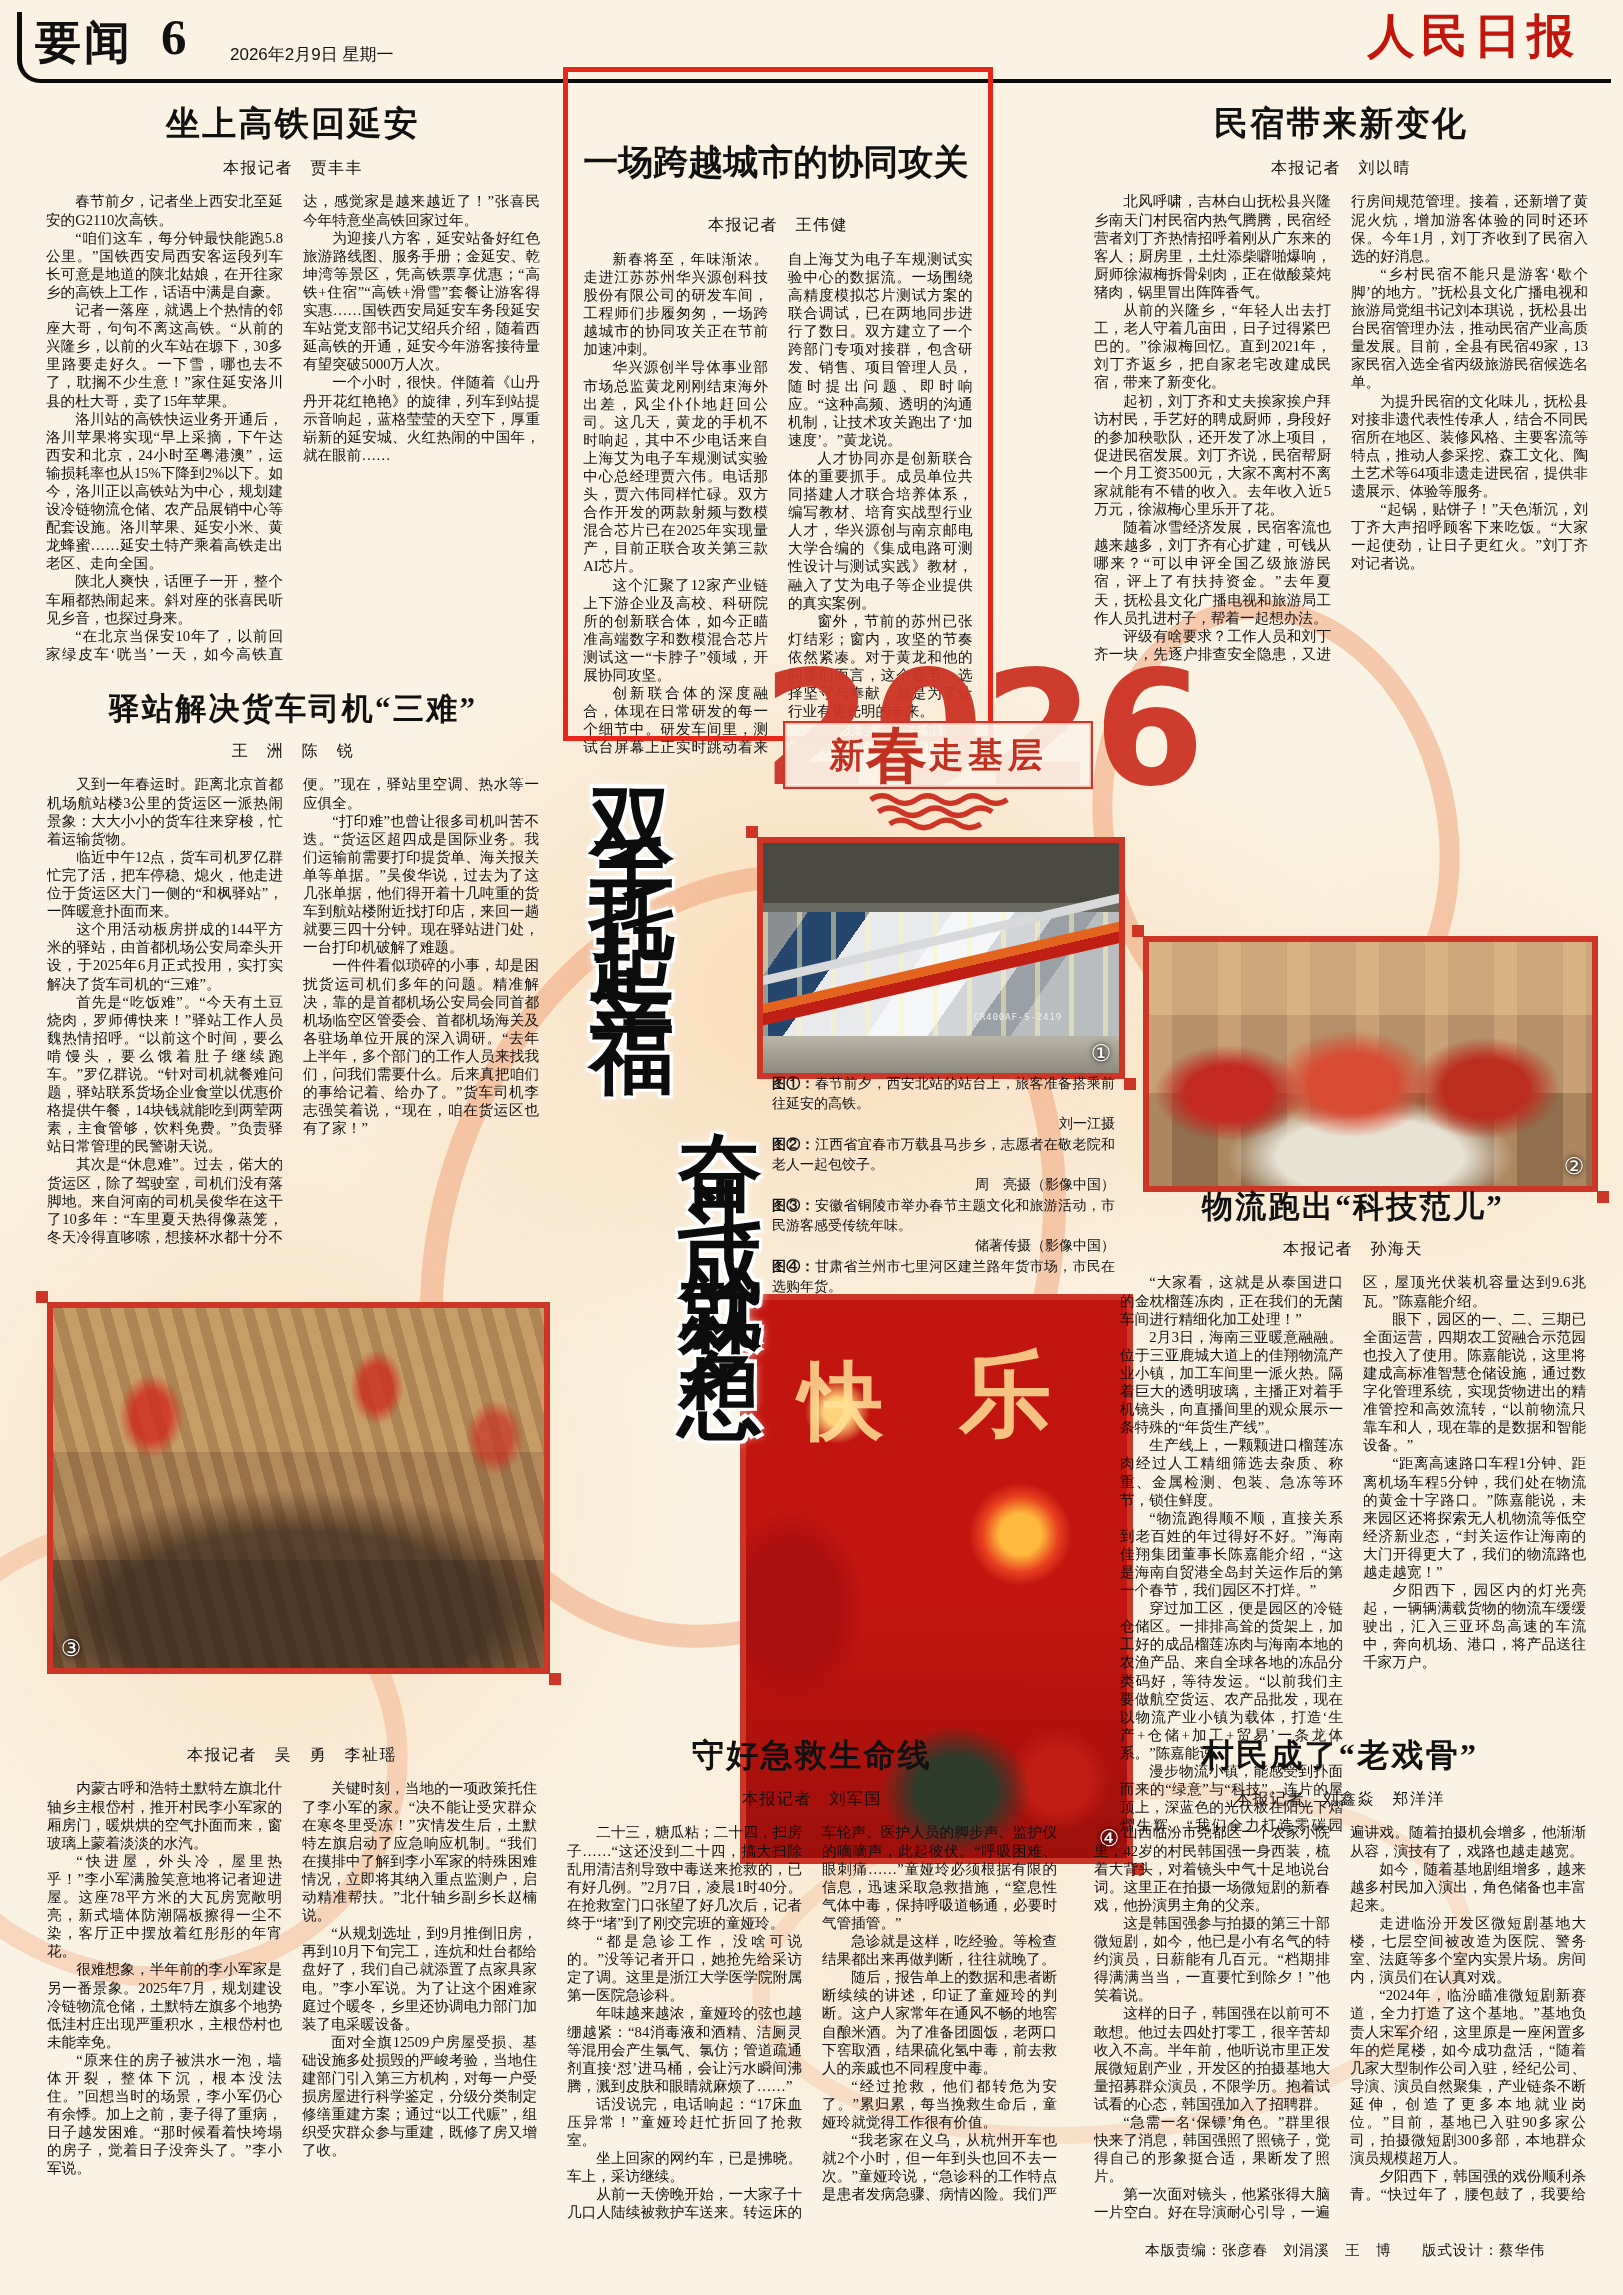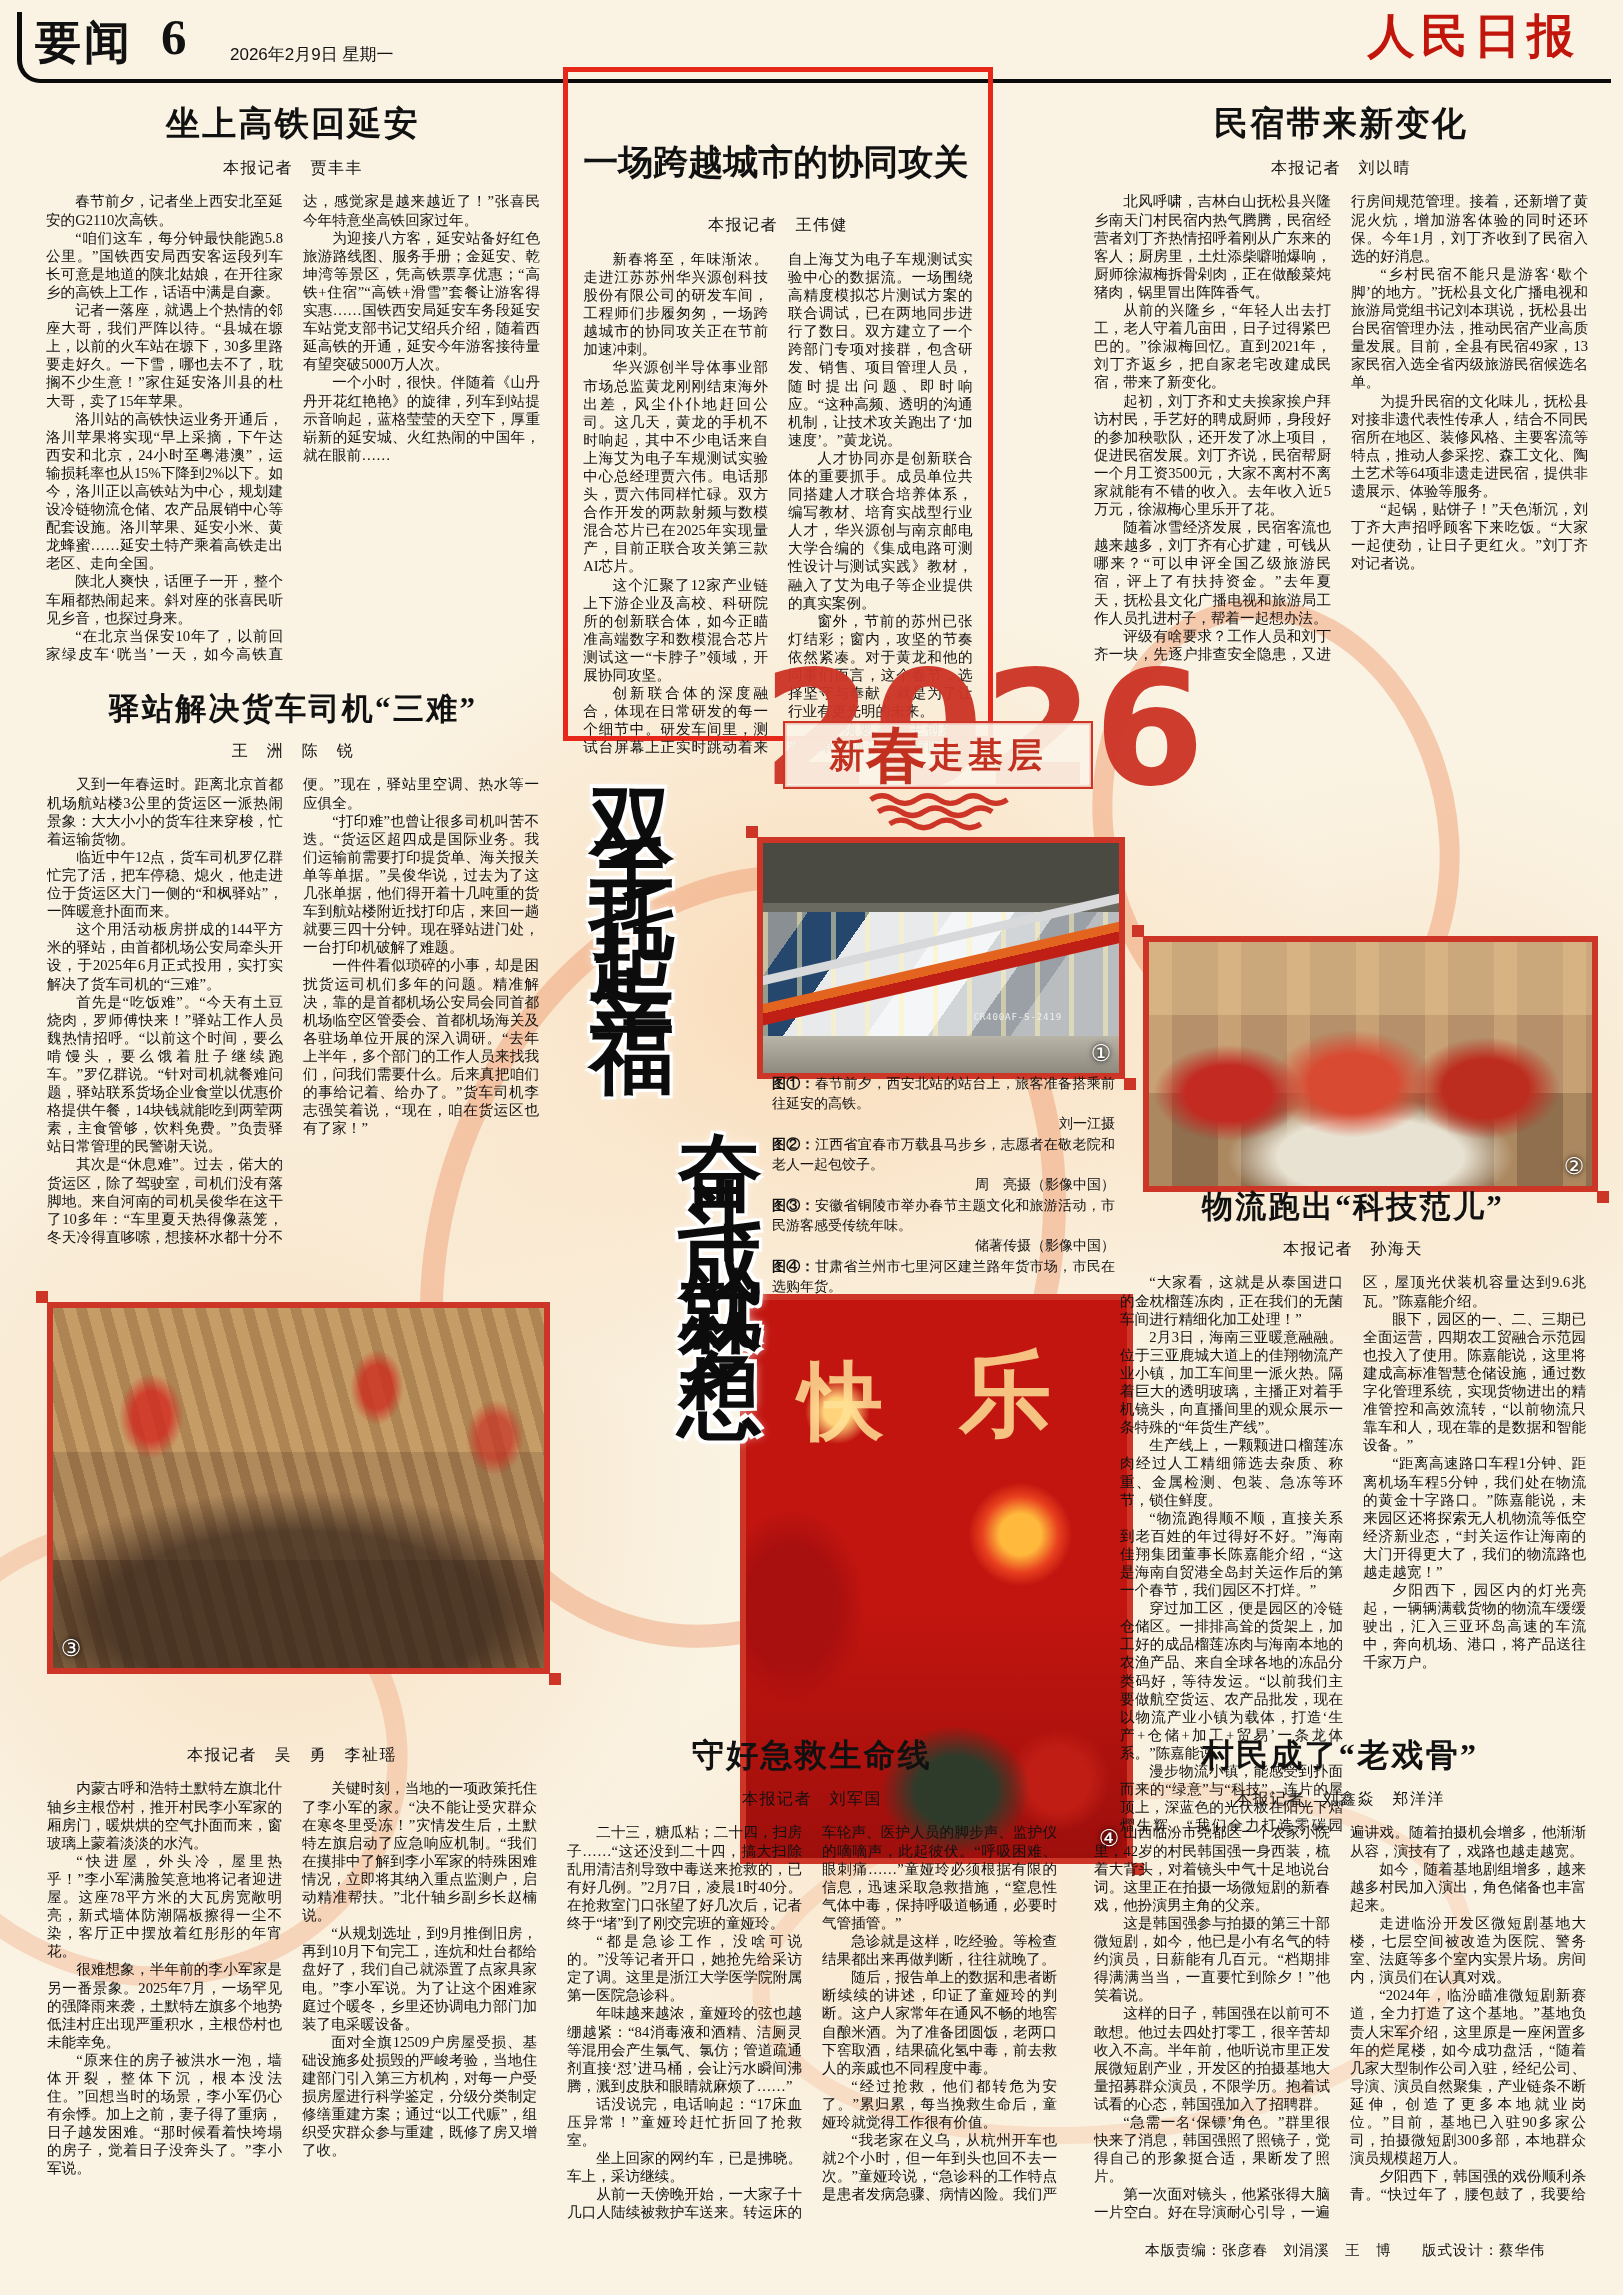--- a/index.html
+++ b/index.html
@@ -117,21 +117,21 @@
   <div class="hdr-num">6</div>
   <div class="hdr-date">2026年2月9日  星期一</div>
   <div class="masthead">人民日报</div>
 
   <div class="art" style="left:46px;top:101px;width:494px;">
     <h2 class="t44">坐上高铁回延安</h2>
     <p class="byline">本报记者　贾丰丰</p>
     <div class="body2col" style="height:484px;">
         <p>春节前夕，记者坐上西安北至延安的G2110次高铁。</p>
         <p>“咱们这车，每分钟最快能跑5.8公里。”国铁西安局西安客运段列车长可意是地道的陕北姑娘，在开往家乡的高铁上工作，话语中满是自豪。</p>
-        <p>记者一落座，就遇上个热情的邻座大哥，我们严阵以待。“县城在塬上，以前的火车站在塬下，30多里路要走好久。一下雪，哪也去不了，耽搁不少生意！”家住延安洛川县的杜大哥，卖了15年苹果。</p>
+        <p>记者一落座，就遇上个热情的邻座大哥，句句不离这高铁。“从前的兴隆乡，以前的火车站在塬下，30多里路要走好久。一下雪，哪也去不了，耽搁不少生意！”家住延安洛川县的杜大哥，卖了15年苹果。</p>
         <p>洛川站的高铁快运业务开通后，洛川苹果将实现“早上采摘，下午达西安和北京，24小时至粤港澳”，运输损耗率也从15%下降到2%以下。如今，洛川正以高铁站为中心，规划建设冷链物流仓储、农产品展销中心等配套设施。洛川苹果、延安小米、黄龙蜂蜜……延安土特产乘着高铁走出老区、走向全国。</p>
         <p>陕北人爽快，话匣子一开，整个车厢都热闹起来。斜对座的张喜民听见乡音，也探过身来。</p>
         <p>“在北京当保安10年了，以前回家绿皮车‘咣当’一天，如今高铁直达，感觉家是越来越近了！”张喜民今年特意坐高铁回家过年。</p>
         <p>为迎接八方客，延安站备好红色旅游路线图、服务手册；金延安、乾坤湾等景区，凭高铁票享优惠；“高铁+住宿”“高铁+滑雪”套餐让游客得实惠……国铁西安局延安车务段延安车站党支部书记艾绍兵介绍，随着西延高铁的开通，延安今年游客接待量有望突破5000万人次。</p>
         <p>一个小时，很快。伴随着《山丹丹开花红艳艳》的旋律，列车到站提示音响起，蓝格莹莹的天空下，厚重崭新的延安城、火红热闹的中国年，就在眼前……</p>
       </div>
   </div>
 
   <div class="redbox">
     <div class="inner">
@@ -244,21 +244,21 @@
         <p>“距离高速路口车程1分钟、距离机场车程5分钟，我们处在物流的黄金十字路口。”陈嘉能说，未来园区还将探索无人机物流等低空经济新业态，“封关运作让海南的大门开得更大了，我们的物流路也越走越宽！”</p>
         <p>夕阳西下，园区内的灯光亮起，一辆辆满载货物的物流车缓缓驶出，汇入三亚环岛高速的车流中，奔向机场、港口，将产品送往千家万户。</p>
       </div>
   </div>
 
   <div class="art" style="left:47px;top:1734px;width:490px;">
     <p class="byline">本报记者　吴　勇　李祉瑶</p>
     <div class="body2col" style="height:414px;">
         <p>内蒙古呼和浩特土默特左旗北什轴乡主根岱村，推开村民李小军家的厢房门，暖烘烘的空气扑面而来，窗玻璃上蒙着淡淡的水汽。</p>
         <p>“快进屋，外头冷，屋里热乎！”李小军满脸笑意地将记者迎进屋。这座78平方米的大瓦房宽敞明亮，新式墙体防潮隔板擦得一尘不染，客厅正中摆放着红彤彤的年宵花。</p>
-        <p>很难想象，半年前的李小军家是另一番景象。2025年7月，一场罕见的强降雨来袭，土默特左旗多个地势低洼村庄出现严重积水，主根岱村也未能幸免。</p>
+        <p>很难想象，半年前的李小军家是另一番景象。2025年7月，规划建设冷链物流仓储，土默特左旗多个地势低洼村庄出现严重积水，主根岱村也未能幸免。</p>
         <p>“原来住的房子被洪水一泡，墙体开裂，整体下沉，根本没法住。”回想当时的场景，李小军仍心有余悸。加上之前，妻子得了重病，日子越发困难。“那时候看着快垮塌的房子，觉着日子没奔头了。”李小军说。</p>
         <p>关键时刻，当地的一项政策托住了李小军的家。“决不能让受灾群众在寒冬里受冻！”灾情发生后，土默特左旗启动了应急响应机制。“我们在摸排中了解到李小军家的特殊困难情况，立即将其纳入重点监测户，启动精准帮扶。”北什轴乡副乡长赵楠说。</p>
         <p>“从规划选址，到9月推倒旧房，再到10月下旬完工，连炕和灶台都给盘好了，我们自己就添置了点家具家电。”李小军说。为了让这个困难家庭过个暖冬，乡里还协调电力部门加装了电采暖设备。</p>
         <p>面对全旗12509户房屋受损、基础设施多处损毁的严峻考验，当地住建部门引入第三方机构，对每一户受损房屋进行科学鉴定，分级分类制定修缮重建方案；通过“以工代赈”，组织受灾群众参与重建，既修了房又增了收。</p>
       </div>
   </div>
 
   <div class="art" style="left:567px;top:1734px;width:490px;">
     <h2 class="t42">守好急救生命线</h2>
     <p class="byline">本报记者　刘军国</p>

